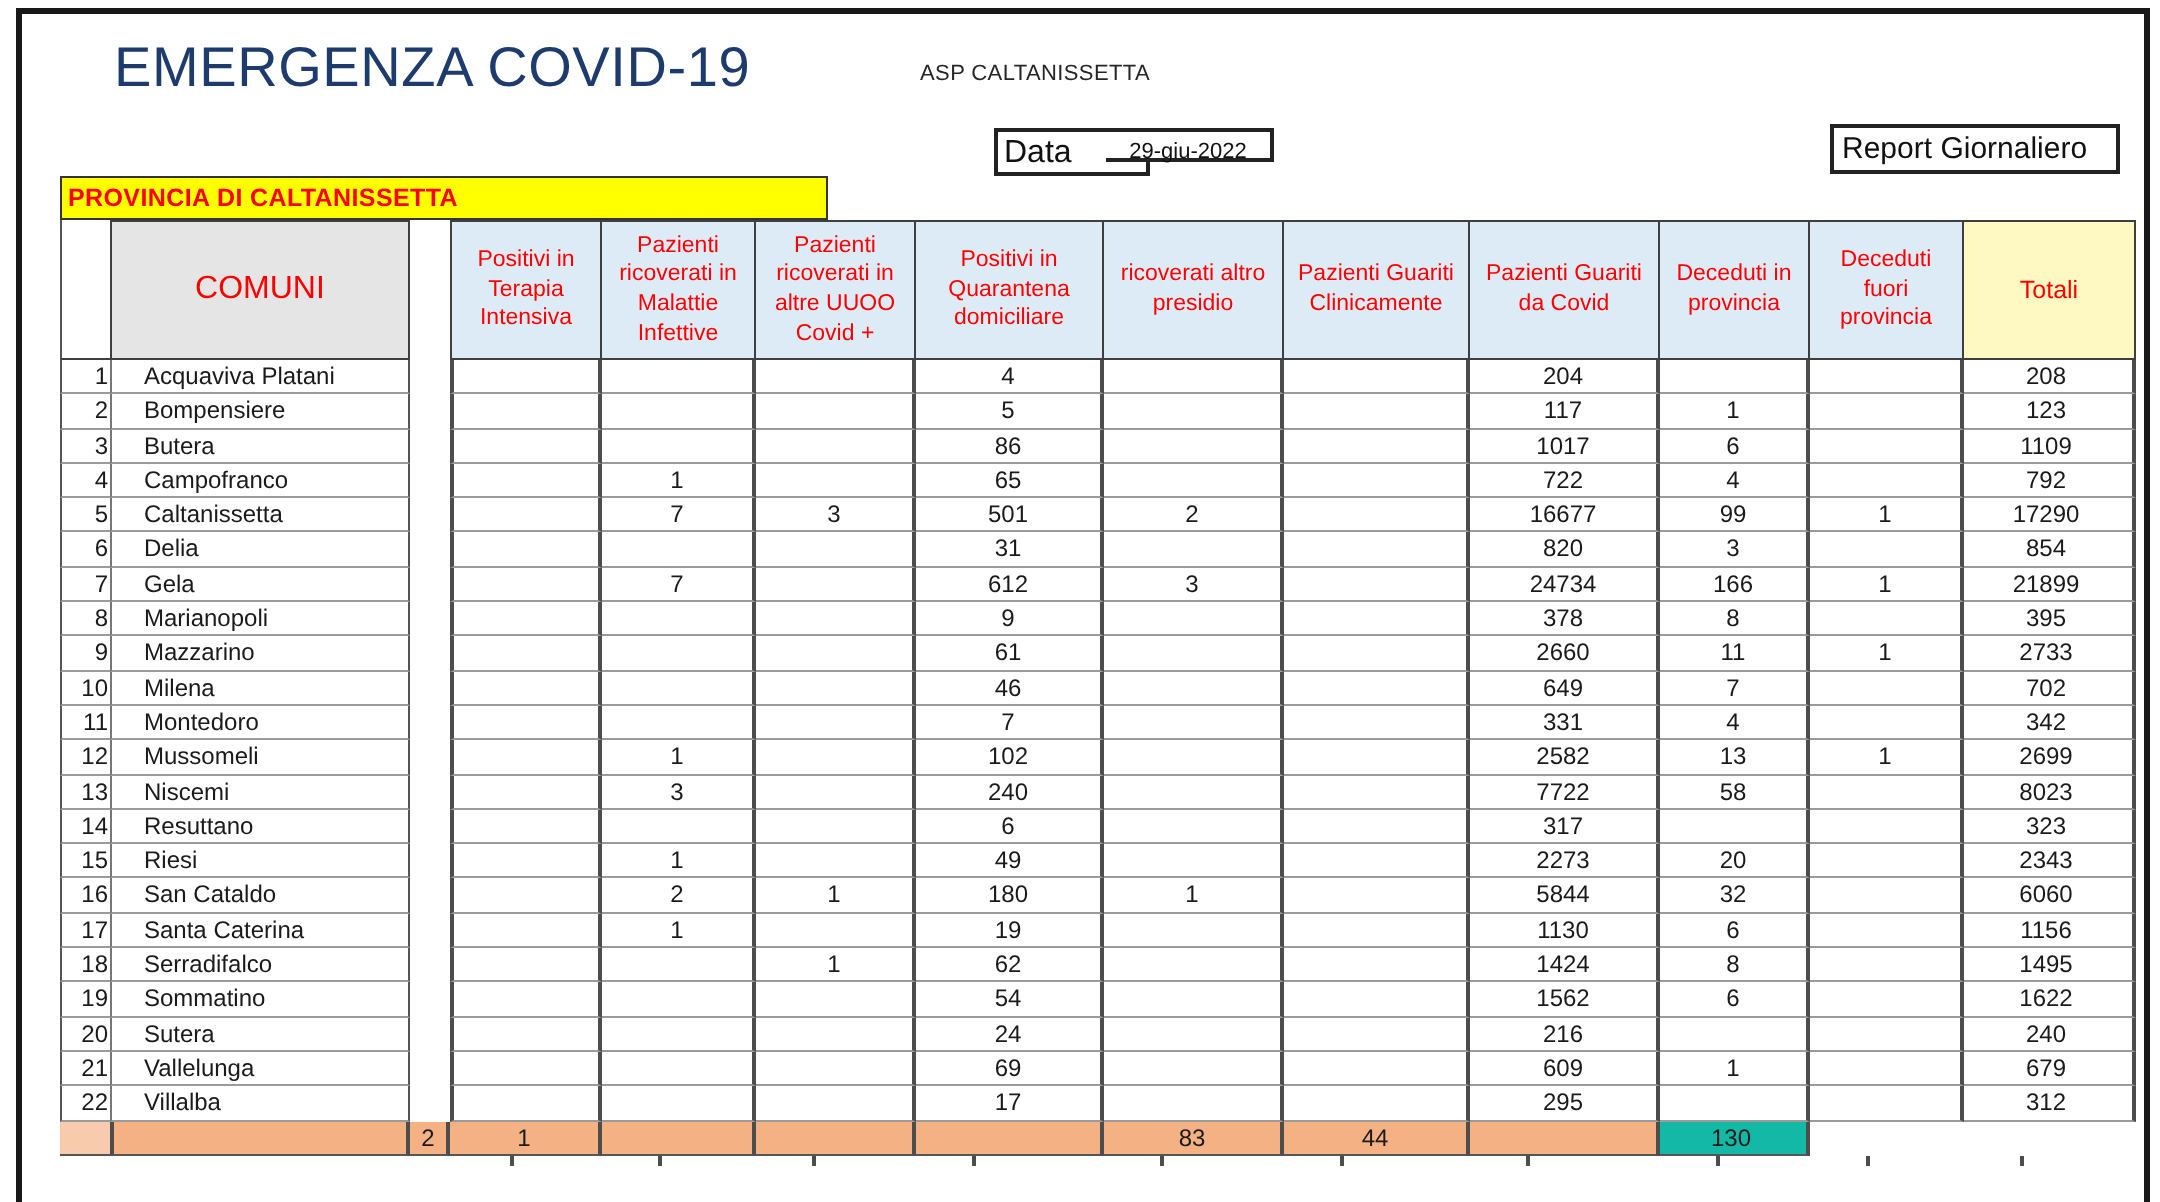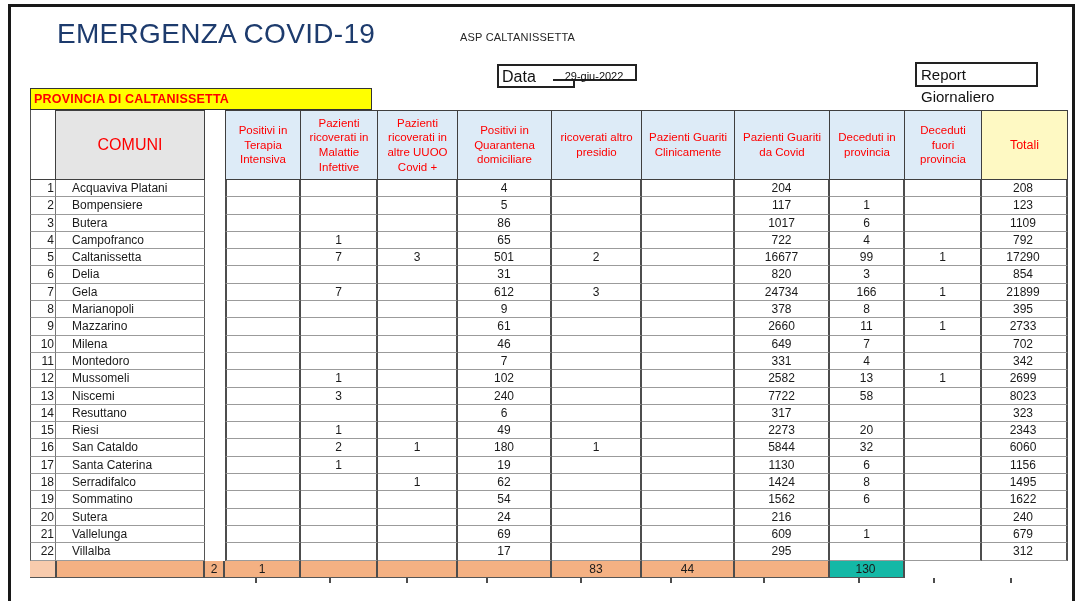--- a/index.html
+++ b/index.html
@@ -16,23 +16,23 @@
     position:absolute;left:57px;top:18px;font-size:28px;font-weight:500;
     color:#1d3b6d;letter-spacing:.3px;
   }
   .subtitle{
     position:absolute;left:460px;top:31px;font-size:11px;color:#262626;
     letter-spacing:.2px;
   }
   .box{position:absolute;border:2px solid #222;background:#fff;box-sizing:border-box;color:#111;}
   .date-label{left:461px;top:64px;width:78px;height:24px;font-size:16px;line-height:21px;padding-left:3px;margin-left:36px;}
   .date-value{left:553px;top:64px;width:84px;height:17px;border-left:none;font-size:11px;line-height:20px;text-align:center;}
-  .report-box{left:915px;top:62px;width:123px;height:25px;font-size:15px;line-height:22px;padding-left:4px;}
+  .report-box{left:915px;top:62px;width:145px;height:25px;font-size:15px;line-height:22px;padding-left:4px;}
   .banner{
-    position:absolute;left:30px;top:88px;width:342px;height:22px;box-sizing:border-box;
+    position:absolute;left:30px;top:88px;width:384px;height:22px;box-sizing:border-box;
     background:#ffff00;border:1px solid #333;color:#fe0000;font-weight:bold;
     font-size:12.5px;line-height:20px;padding-left:3px;letter-spacing:.2px;
   }
   .grid{
     position:absolute;left:30px;top:110px;
     display:grid;
     grid-template-columns:25px 150px 20px 76px 77px 80px 94px 90px 93px 95px 75px 77px 86px;
     grid-template-rows:70px repeat(23,17.3px);
     font-size:12px;color:#1a1a1a;
   }

